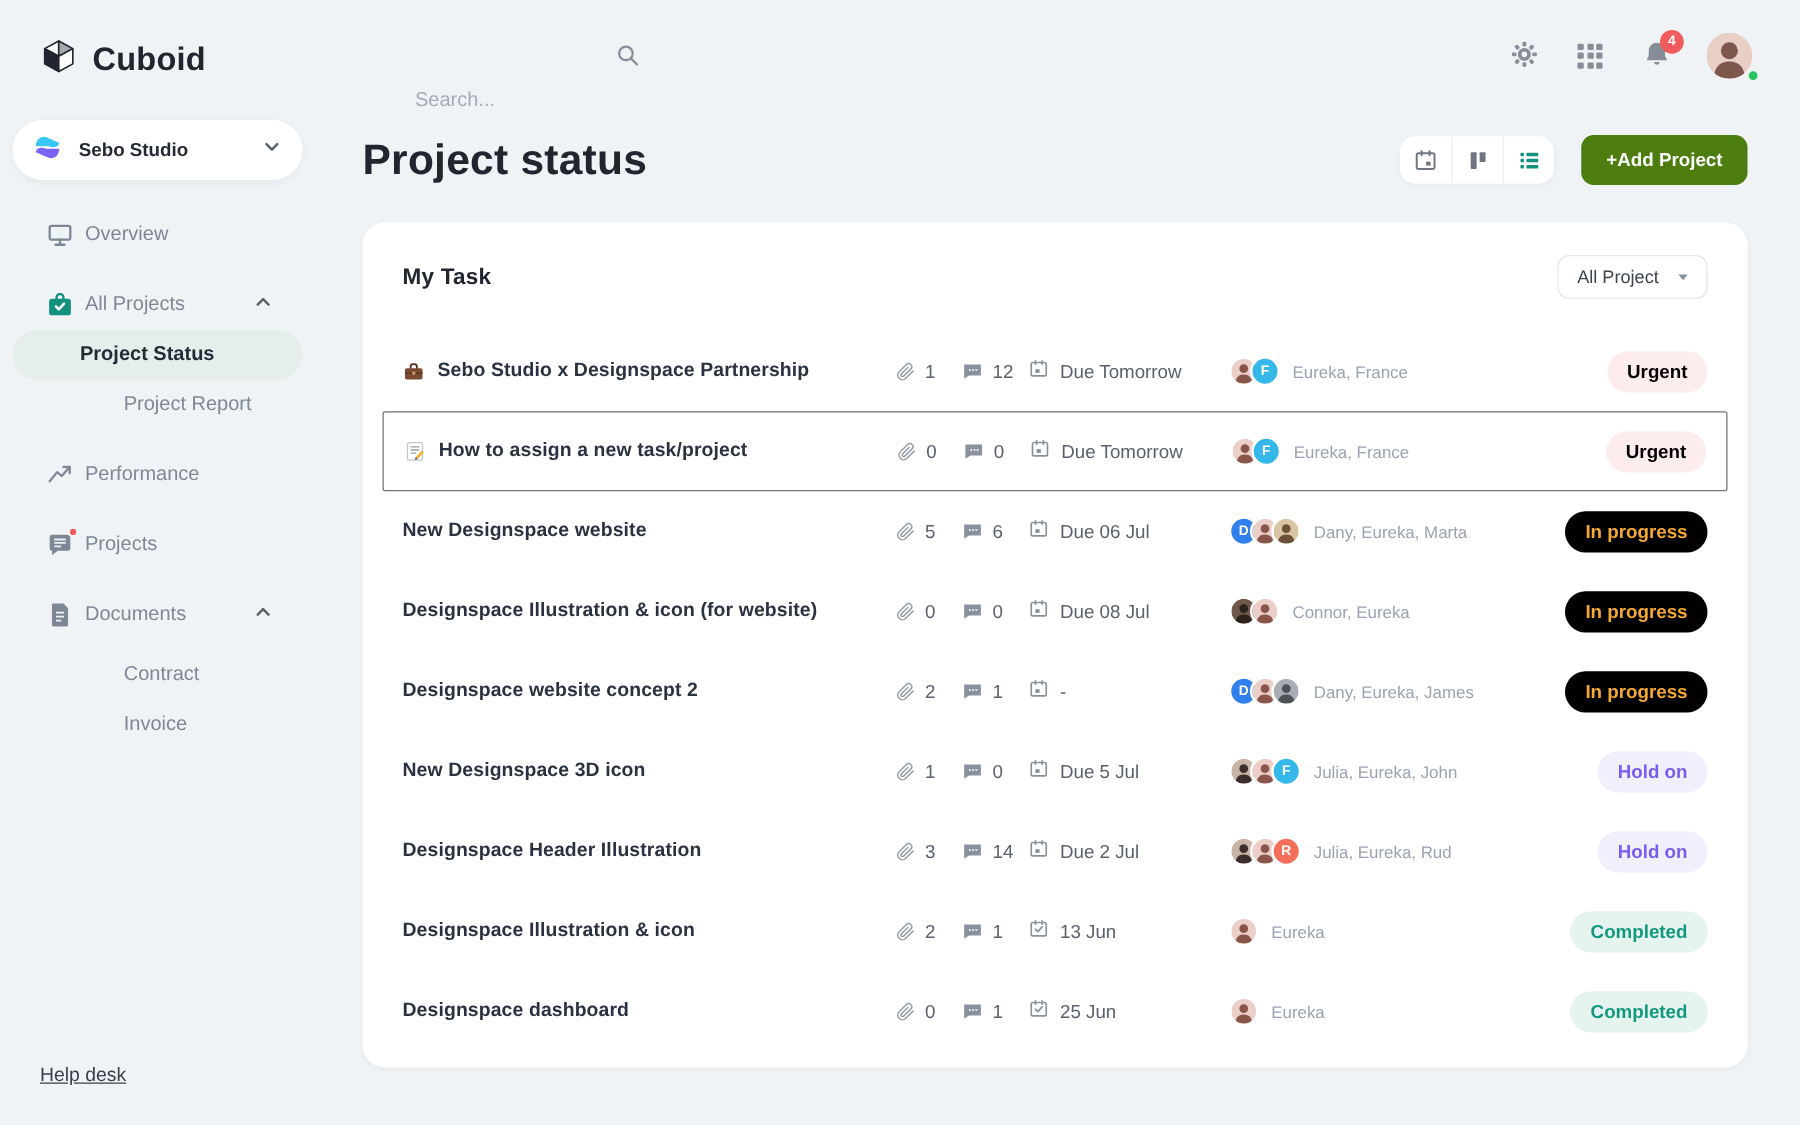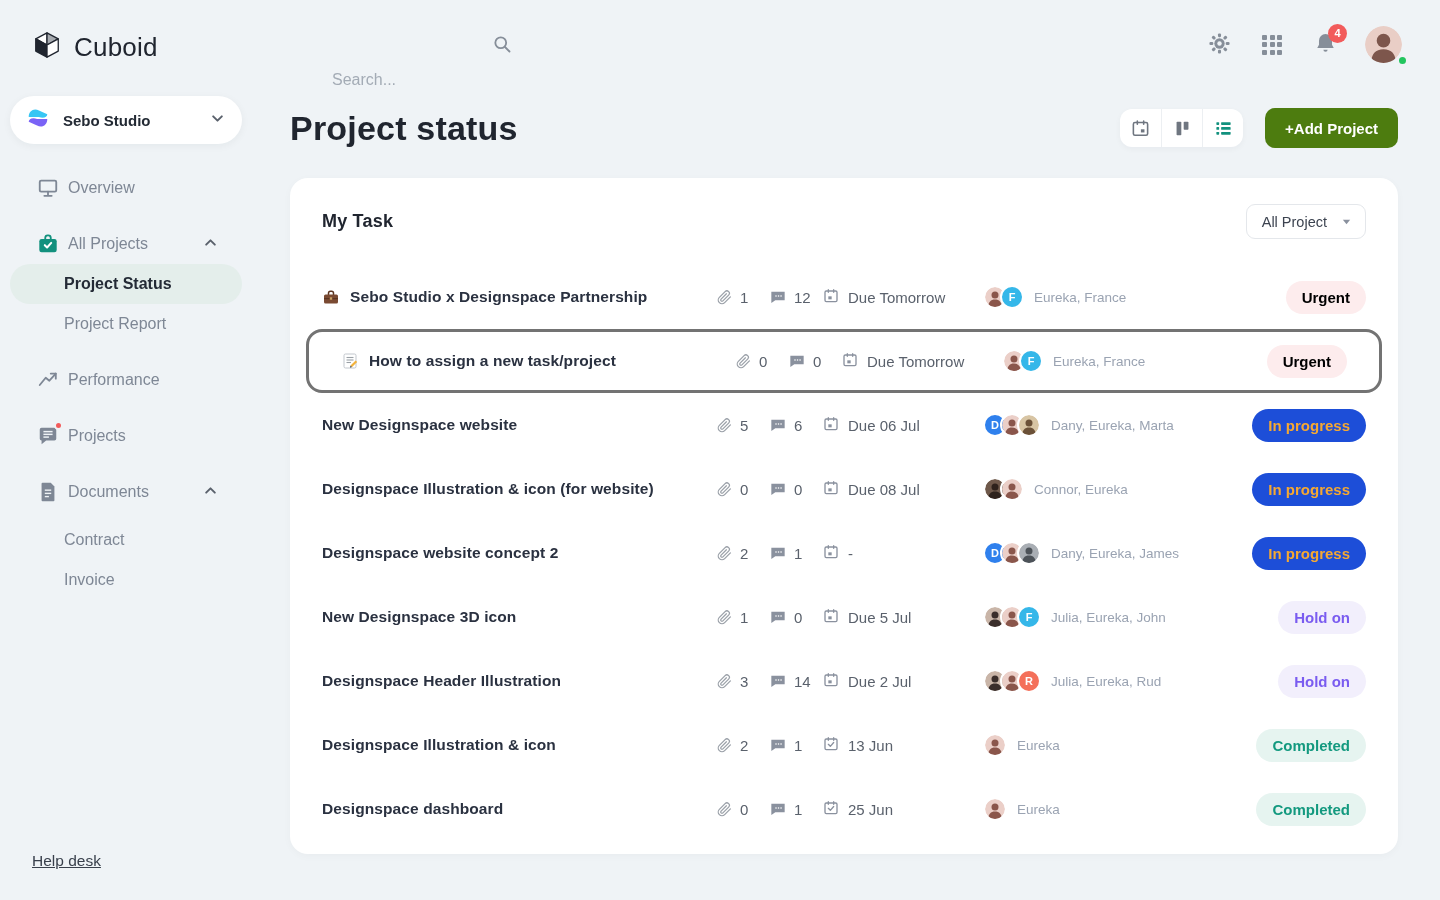--- a/index.html
+++ b/index.html
@@ -7,40 +7,40 @@
   body {
     font-family:"Liberation Sans", sans-serif;
     background:#EFF3F6;
     color:#20252F;
     overflow:hidden;
     position:relative;
   }
   
   .topbar { position:absolute; top:0; left:0; width:1440px; height:96px; }
   .logo { position:absolute; left:32px; top:30px; display:flex; align-items:center; gap:12px; }
-  .logo-text { font-size:26px; font-weight:400; letter-spacing:.2px; color:#20252F; }
+  .logo-text { font-size:26px; font-weight:700; letter-spacing:.2px; color:#20252F; }
   .search { position:absolute; left:292px; top:34px; display:flex; align-items:center; gap:13px; width:420px;flex-direction:column; }
   .search input { border:none; outline:none; background:transparent; font-size:16px; color:#5A616C; width:340px; font-family:inherit; }
   .search input::placeholder { color:#A3ABB5; }
   .top-actions { position:absolute; right:38px; top:26px; display:flex; align-items:center; gap:27px; }
   .icon-btn { width:26px; height:26px; display:grid; place-items:center; cursor:pointer; position:relative; }
   .grid-icon { display:grid; grid-template-columns:repeat(3,5px); gap:2.5px; }
   .grid-icon span { width:5px; height:5px; background:#868E99; border-radius:1px; }
   .bell-badge { position:absolute; top:-8px; right:-9px; min-width:19px; height:19px; border-radius:10px; background:#F25B5B; color:#fff; font-size:11px; font-weight:700; display:grid; place-items:center; padding:0 4px; }
   .avatar-lg { width:37px; height:37px; border-radius:50%; overflow:hidden; position:relative; cursor:pointer; }
   .online-dot { position:absolute; right:32px; top:55px; width:11px; height:11px; border-radius:50%; background:#22C55E; border:2px solid #EFF3F6; }
   
   .sidebar { position:absolute; left:0; top:96px; width:265px; bottom:0; }
   .workspace { margin:0 23px 0 10px; height:48px; background:#fff; border-radius:26px; display:flex; align-items:center; padding:0 18px 0 15px; gap:12px; box-shadow:0 2px 8px rgba(23,31,44,.05); cursor:pointer; }
   .workspace-name { font-size:15px; font-weight:700; color:#232A34; flex:1; }
   .nav { margin-top:24px; }
   .nav-item { height:40px; display:flex; align-items:center; padding-left:36px; cursor:pointer; position:relative; }
   .nav-item .nicon { width:24px; height:24px; display:grid; place-items:center; margin-right:8px; position:relative; }
   .nav-label { font-size:16px; font-weight:500; color:#7E8795; }
-  .nav-sub { height:40px; display:flex; align-items:center; padding-left:64px; cursor:pointer; }
+  .nav-sub { height:40px; display:flex; align-items:center; padding-left:99px; cursor:pointer; }
   .nav-sub .nav-label { font-size:16px; }
   .nav-sub.active { background:#E4EEEB; border-radius:20px; margin:0 23px 0 10px; padding-left:54px; }
   .nav-sub.active .nav-label { color:#242B36; font-weight:700; }
   .chev { position:absolute; left:204px; }
   .msg-dot { position:absolute; top:-3px; right:-3px; width:9px; height:9px; border-radius:50%; background:#F25B5B; border:2px solid #EFF3F6; }
   .gap24{margin-top:24px;} .gap16{margin-top:16px;} .gap8{margin-top:8px;}
   .help-desk { position:absolute; left:32px; bottom:30px; font-size:15.5px; color:#39404C; text-decoration:underline; cursor:pointer; }
   
   .main { position:absolute; left:290px; top:96px; width:1108px; }
   .page-head { display:flex; align-items:center; height:64px; }
@@ -49,36 +49,36 @@
   .view-toggle .vt-btn { width:41px; display:grid; place-items:center; cursor:pointer; }
   .view-toggle .vt-btn + .vt-btn { border-left:1px solid #ECEFF2; }
   .add-btn { margin-left:22px; height:40px; padding:0 20px; border:none; border-radius:10px; background:#4d7c0f; color:#fff; font-size:15px; font-weight:600; font-family:inherit; cursor:pointer; }
   
   .card { margin-top:18px; background:#fff; border-radius:18px; padding:26px 32px 30px; height:676px; box-shadow:0 2px 8px rgba(23,31,44,.03); }
   .card-head { display:flex; align-items:center; }
   .card-title { font-size:18px; font-weight:700; color:#20252F; letter-spacing:.2px; }
   .filter { margin-left:auto; border:1px solid #E4E7EB; border-radius:9px; height:35px; display:flex; align-items:center; gap:14px; padding:0 13px 0 15px; font-size:14.5px; color:#3C4350; cursor:pointer; }
   .task-list { margin-top:26px; }
   .task-row { height:64px; display:flex; align-items:center; }
-  .task-row.hl { border:3px solid #737373; border-radius:16px; margin:0 -16px; padding:0 32px; }
+  .task-row.hl { border:1px solid #737373; border-radius:2px; margin:0 -16px; padding:0 16px; }
   .t-title { width:395px; display:flex; align-items:center; gap:10px; }
   .t-emoji { width:18px; height:18px; display:grid; place-items:center; }
   .t-name { font-size:15.5px; font-weight:700; color:#2A3140; letter-spacing:.1px; }
   .t-meta { width:53px; display:flex; align-items:center; gap:8px; font-size:15px; color:#5A616C; }
   .t-due { width:160px; display:flex; align-items:center; gap:9px; font-size:15px; color:#5A616C; }
   .t-people { flex:1; display:flex; align-items:center; gap:10px; }
   .t-avatars { display:flex; }
   .av { width:24px; height:24px; border-radius:50%; border:2px solid #fff; overflow:hidden; display:grid; place-items:center; flex:none; }
   .av + .av { margin-left:-7px; }
   .av-letter { color:#fff; font-size:11px; font-weight:700; }
   .t-names { font-size:13.5px; color:#9AA3B2; }
   .t-status { margin-left:auto; }
   .badge { display:inline-block; padding:8px 16px; border-radius:18px; font-size:15px; font-weight:600; }
   .st-urgent { color:#000000; background:#FDECED; }
-  .st-inprogress { color:#F5A832; background:#1d4ed8; }
+  .st-inprogress { color:#F5A832; background:#000000; }
   .st-holdon { color:#7A5CF0; background:#F2EFFC; }
   .st-completed { color:#13997F; background:#E6F4F0; }
 </style>
 </head>
 <body>
 
 <div class="topbar">
   <div class="logo">
     <span>
       <svg width="30" height="30" viewBox="0 0 32 32">

